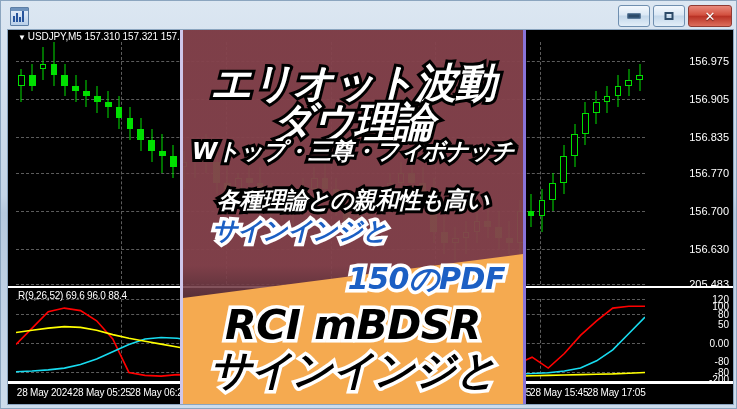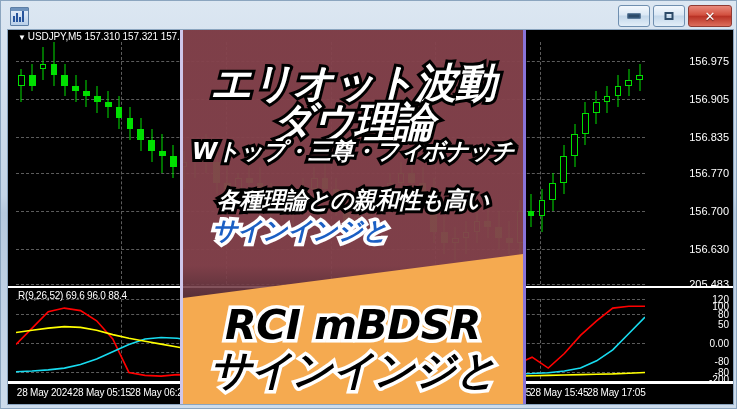--- a/index.html
+++ b/index.html
@@ -421,21 +421,21 @@
             <div class="ytick-ind" style="top: 90px;">-200</div>
           </div>
       </div>
 
       <div class="sep2"></div>
 
       <div class="xaxis">
         <div class="xaxis-top"></div>
         <div id="xticks">
             <div class="xtick" style="left: 36.5909px;">28 May 2024</div>
-            <div class="xtick" style="left: 93.7727px;">28 May 05:15</div>
+            <div class="xtick" style="left: 93.7727px;">28 May 05:25</div>
             <div class="xtick" style="left: 150.955px;">28 May 06:25</div>
             <div class="xtick" style="left: 208.136px;">28 May 07:45</div>
             <div class="xtick" style="left: 265.318px;">28 May 09:05</div>
             <div class="xtick" style="left: 322.5px;">28 May 10:25</div>
             <div class="xtick" style="left: 379.682px;">28 May 11:45</div>
             <div class="xtick" style="left: 436.864px;">28 May 13:05</div>
             <div class="xtick" style="left: 494.045px;">28 May 14:25</div>
             <div class="xtick" style="left: 551.227px;">28 May 15:45</div>
             <div class="xtick" style="left: 608.409px;">28 May 17:05</div>
           </div>
@@ -444,20 +444,21 @@
       <div class="overlay">
         <div class="ov-tint"></div>
         <div class="ov-red" id="ov-red" style="background: linear-gradient(rgba(143, 70, 80, 0.88) 0%, rgba(143, 70, 80, 0.88) 88%, rgba(143, 70, 80, 0.6) 100%);"></div>
         <div class="ov-orange"></div>
         <div class="ov-text">
           <div class="l l1 wout">エリオット波動</div>
           <div class="l l2 wout">ダウ理論</div>
           <div class="l l3 wout">Wトップ・三尊・フィボナッチ</div>
           <div class="l l4 wout">各種理論との親和性も高い</div>
           <div class="l l5 blue">サインインジと</div>
+          <div class="l l6 blue">150のPDF</div>
           <div class="l l7 blk">RCI mBDSR</div>
           <div class="l l8 blk">サインインジと</div>
         </div>
       </div>
 
     </div>
   </div>
 </div>
 
 </body></html>

